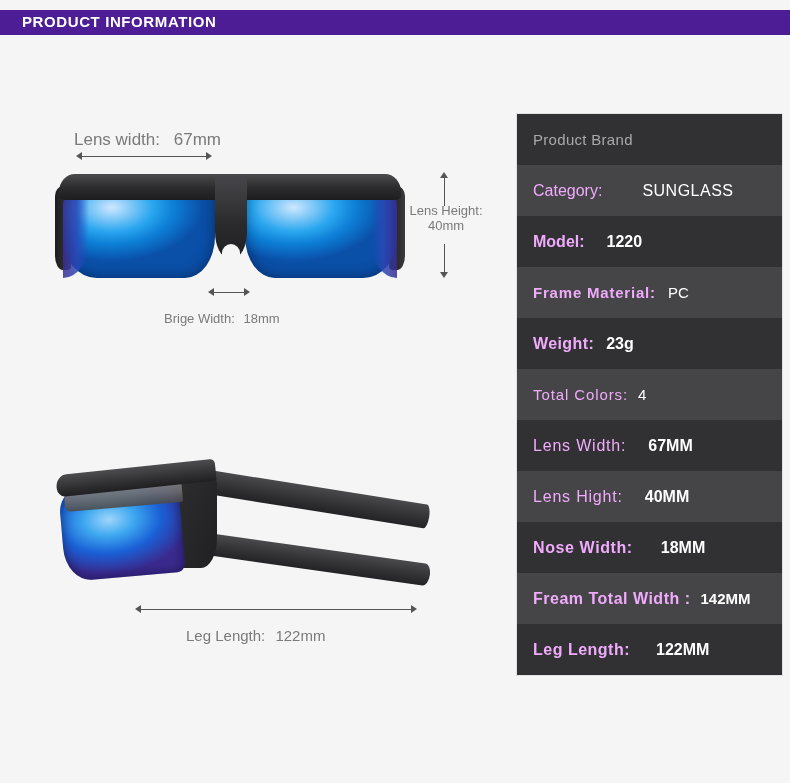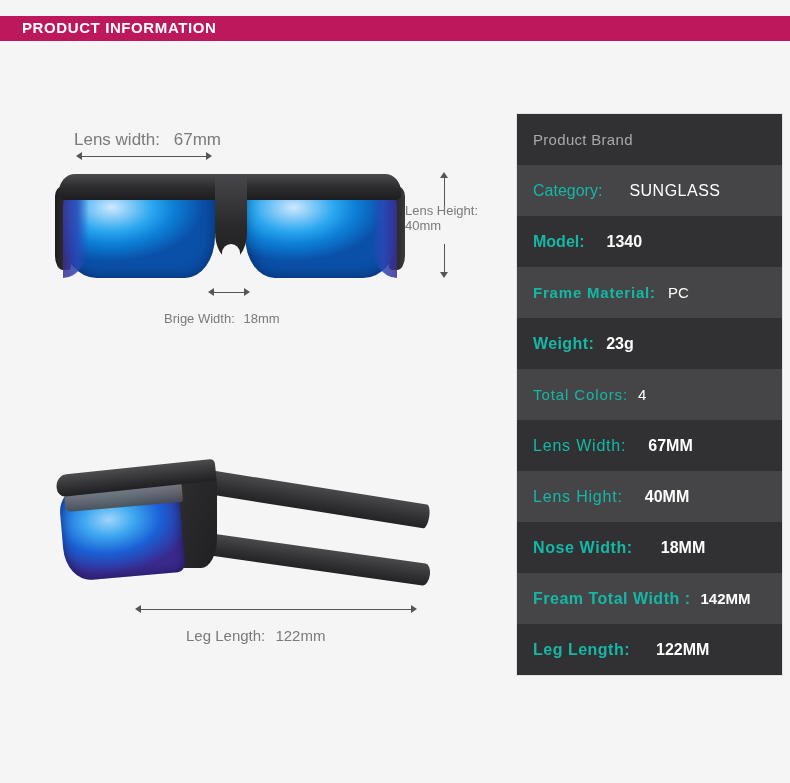--- a/index.html
+++ b/index.html
@@ -5,22 +5,22 @@
   html,body{margin:0;padding:0;}
   body{
     width:790px;height:783px;
     background:#f5f5f5;
     font-family:"Liberation Sans",sans-serif;
     overflow:hidden;position:relative;
   }
 
   
   #header-bar{
-    position:absolute;left:0;top:16px;width:790px;height:25px;
-    background:#be185d;
+    position:absolute;left:0;top:10px;width:790px;height:25px;
+    background:#4c1d95;
   }
   #header-title{
     position:absolute;left:22px;top:3px;
     color:#ffffff;font-size:15px;font-weight:bold;letter-spacing:.6px;
     white-space:nowrap;
   }
 
   
   .dim-text{position:absolute;color:#7a7a7a;white-space:nowrap;}
 
@@ -140,21 +140,21 @@
     border:1px solid #e2e2e2;box-sizing:border-box;
   }
   .spec-row{
     display:flex;align-items:center;
     height:51px;box-sizing:border-box;
     padding-left:16px;padding-right:6px;
     white-space:nowrap;overflow:visible;
   }
   .spec-row.dark{background:#313133;}
   .spec-row.light{background:#454547;}
-  .spec-label{color:#14b8a6;}
+  .spec-label{color:#f0abfc;}
   .spec-value{color:#ffffff;margin-left:10px;}
   
   #row-brand .spec-label{color:#a9a9ab;font-size:15px;letter-spacing:.3px;}
 </style>
 </head>
 <body>
 
 <div id="header-bar">
   <div id="header-title">PRODUCT INFORMATION</div>
 </div>
@@ -189,21 +189,21 @@
 <div class="h-arrow" style="left:76px;top:152px;width:136px;">
   <div class="head l"></div>
   <div class="line"></div>
   <div class="head r"></div>
 </div>
 
 <div class="v-arrow" style="left:440px;top:172px;height:38px;">
   <div class="head t"></div>
   <div class="line"></div>
 </div>
-<div class="dim-text" style="left:405px;top:203px;font-size:13px;text-align:left;width:82px;">
+<div class="dim-text" style="left:405px;top:203px;font-size:13px;text-align:center;width:82px;">
   <span>Lens Height:</span>
   <div>40mm</div>
 </div>
 <div class="v-arrow" style="left:440px;top:240px;height:38px;">
   <div class="line"></div>
   <div class="head b"></div>
 </div>
 
 <div class="h-arrow" style="left:208px;top:288px;width:42px;">
   <div class="head l"></div>
@@ -226,26 +226,26 @@
 </div>
 
 <div id="spec-table">
 
   <div class="spec-row dark" id="row-brand">
     <span class="spec-label">Product Brand</span>
   </div>
 
   <div class="spec-row light">
     <span class="spec-label" style="font-size:16px;">Category:</span>
-    <span class="spec-value" style="font-size:16px;margin-left:27px;letter-spacing:.5px;">SUNGLASS</span>
+    <span class="spec-value" style="font-size:16px;margin-left:40px;letter-spacing:.5px;">SUNGLASS</span>
   </div>
 
   <div class="spec-row dark">
     <span class="spec-label" style="font-size:16px;font-weight:bold;">Model:</span>
-    <span class="spec-value" style="font-size:16px;font-weight:bold;margin-left:22px;">1340</span>
+    <span class="spec-value" style="font-size:16px;font-weight:bold;margin-left:22px;">1220</span>
   </div>
 
   <div class="spec-row light">
     <span class="spec-label" style="font-size:15px;font-weight:bold;letter-spacing:.8px;">Frame Material:</span>
     <span class="spec-value" style="font-size:15px;font-weight:normal;margin-left:12px;">PC</span>
   </div>
 
   <div class="spec-row dark">
     <span class="spec-label" style="font-size:16px;font-weight:bold;letter-spacing:.4px;">Weight:</span>
     <span class="spec-value" style="font-size:16px;font-weight:bold;margin-left:12px;">23g</span>

